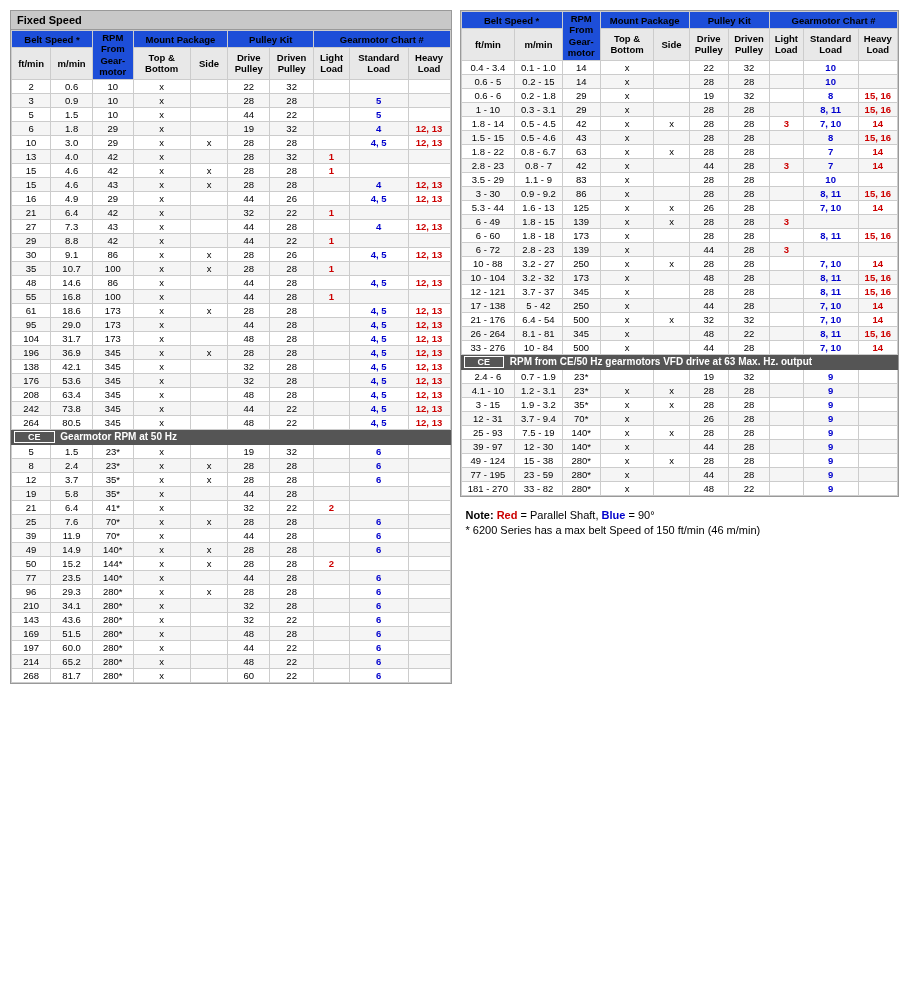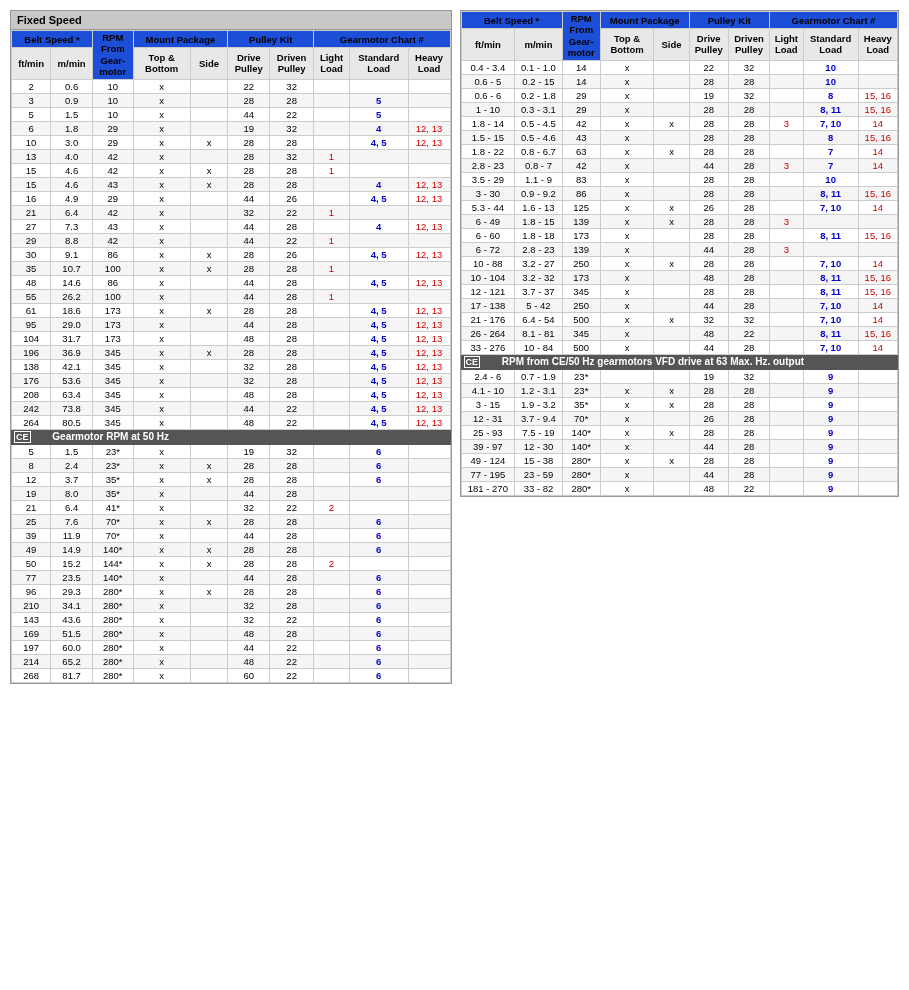--- a/index.html
+++ b/index.html
@@ -45,42 +45,42 @@
     .header-group {
       background: #1d4ed8;
       font-weight: bold;
     }
     tr:nth-child(even) td {
       background: #f5f5f5;
     }
     tr:nth-child(odd) td {
       background: #fff;
     }
-    .red { color: #cc0000; font-weight: normal; }
+    .red { color: #cc0000; font-weight: bold; }
     .blue { color: #0000cc; font-weight: bold; }
     .section-divider {
       background: #555;
       color: #fff;
       font-size: 10px;
       padding: 2px 4px;
     }
     .section-divider td {
       background: #555 !important;
       color: #fff;
       font-weight: bold;
       text-align: left;
       border-color: #555;
     }
     .ce-badge {
       display: inline-block;
       border: 1px solid currentColor;
-      padding: 0 1px;
+      padding: 0 13px;
       font-size: 9px;
       font-weight: bold;
-      margin-right: 19px;
+      margin-right: 3px;
     }
     .note-section {
       padding: 6px;
       font-size: 11px;
     }
     .note-section p {
       margin-bottom: 3px;
     }
   </style>
 </head>
@@ -287,21 +287,21 @@
             <td>x</td>
             <td></td>
             <td>44</td>
             <td>28</td>
             <td></td>
             <td><span class="blue">4, 5</span></td>
             <td><span class="red">12, 13</span></td>
           </tr>
           <tr>
             <td>55</td>
-            <td>26.2</td>
+            <td>16.8</td>
             <td>100</td>
             <td>x</td>
             <td></td>
             <td>44</td>
             <td>28</td>
             <td><span class="red">1</span></td>
             <td></td>
             <td></td>
           </tr>
           <tr>
@@ -452,21 +452,21 @@
             <td>x</td>
             <td>x</td>
             <td>28</td>
             <td>28</td>
             <td></td>
             <td><span class="blue">6</span></td>
             <td></td>
           </tr>
           <tr>
             <td>19</td>
-            <td>8.0</td>
+            <td>5.8</td>
             <td>35*</td>
             <td>x</td>
             <td></td>
             <td>44</td>
             <td>28</td>
             <td></td>
             <td></td>
             <td></td>
           </tr>
           <tr>
@@ -1019,15 +1019,19 @@
               <td>48</td>
               <td>22</td>
               <td></td>
               <td><span class="blue">9</span></td>
               <td></td>
             </tr>
           </tbody>
       </table>
     </div>
     <div class="note-section">
+      <p>
+        <strong>Note:</strong> <span class="red">Red</span> = Parallel Shaft, <span class="blue">Blue</span> = 90°
+      </p>
+      <p>* 6200 Series has a max belt Speed of 150 ft/min (46 m/min)</p>
     </div>
   </div>
 </div>
 
 </body></html>

